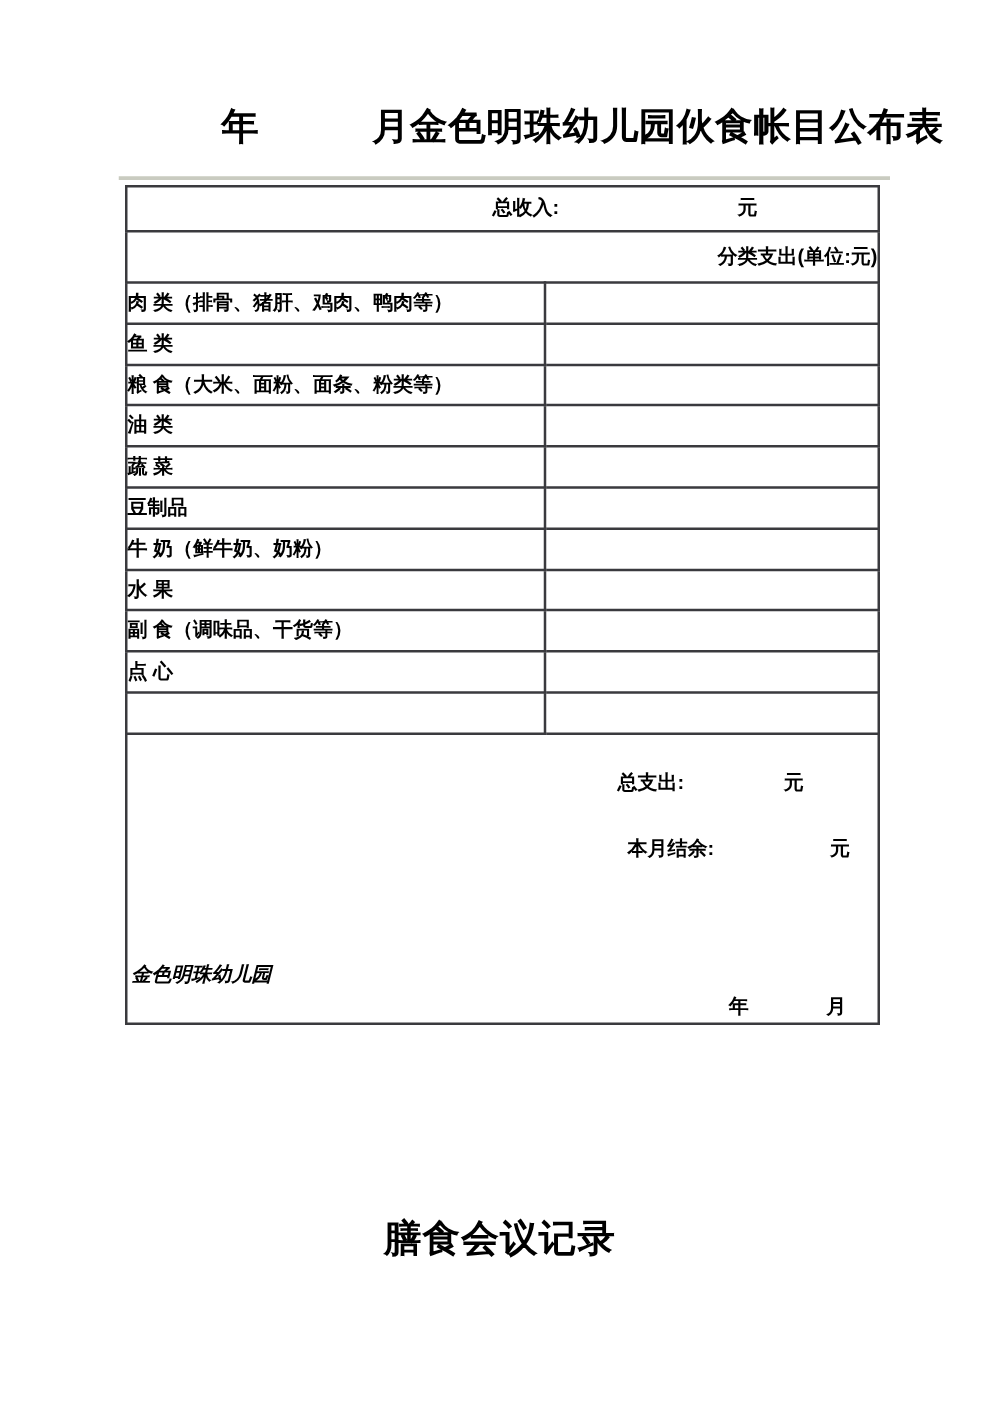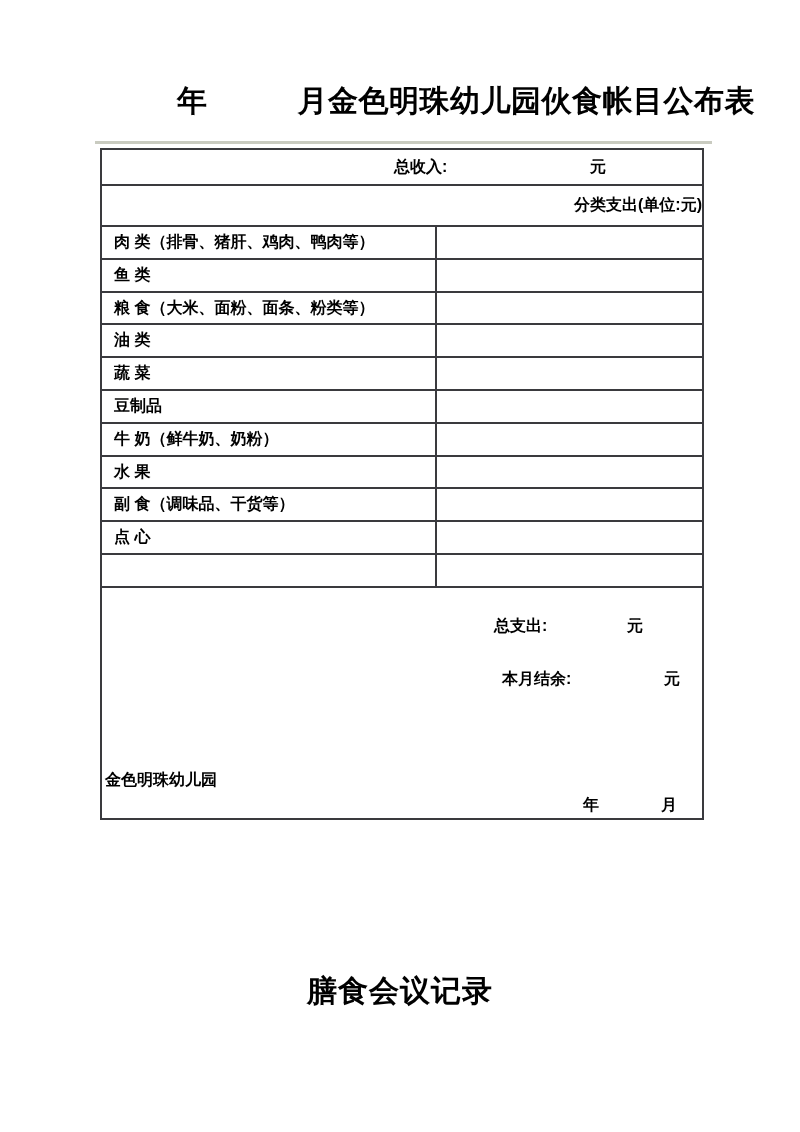--- a/index.html
+++ b/index.html
@@ -49,29 +49,29 @@
   tr.r-footer td { height: 227px; vertical-align: top; }
 
   td.pos { position: relative; }
   .abs { position: absolute; white-space: nowrap; }
 
   
   .income-label { left: 292px; top: 50%; transform: translateY(-50%); }
   .income-unit  { left: 488px; top: 50%; transform: translateY(-50%); }
 
   td.section { padding-left: 3px; }
-  td.cat { padding-left: 12px; margin-left: 16px; }
+  td.cat { padding-left: 0; margin-left: 16px; }
   td.val {}
 
   
   .expense-label { left: 392px; top: 28px; }
   .expense-unit  { left: 525px; top: 28px; }
   .balance-label { left: 400px; top: 81px; }
   .balance-unit  { left: 562px; top: 81px; }
-  .org-name      { left: 3px;   top: 182px; }
+  .org-name      { left: 3px;   top: 182px; font-style: italic; }
   .date-year     { left: 481px; top: 207px; }
   .date-month    { left: 559px; top: 207px; }
 
   
   .bottom-heading {
     position: absolute; left: 0; top: 971px; width: 800px;
     text-align: center;
     font-size: 30px; font-weight: bold; letter-spacing: 1px;
   }
 </style>

